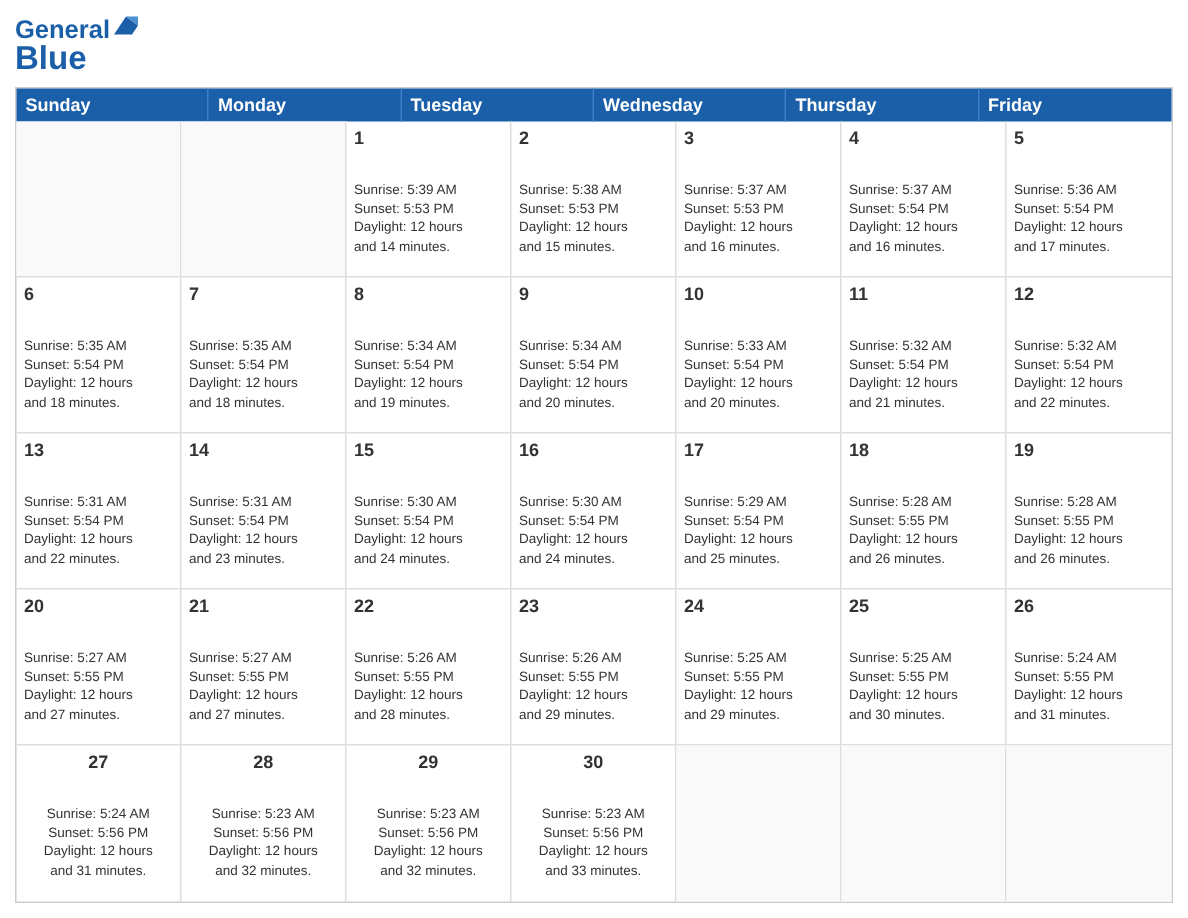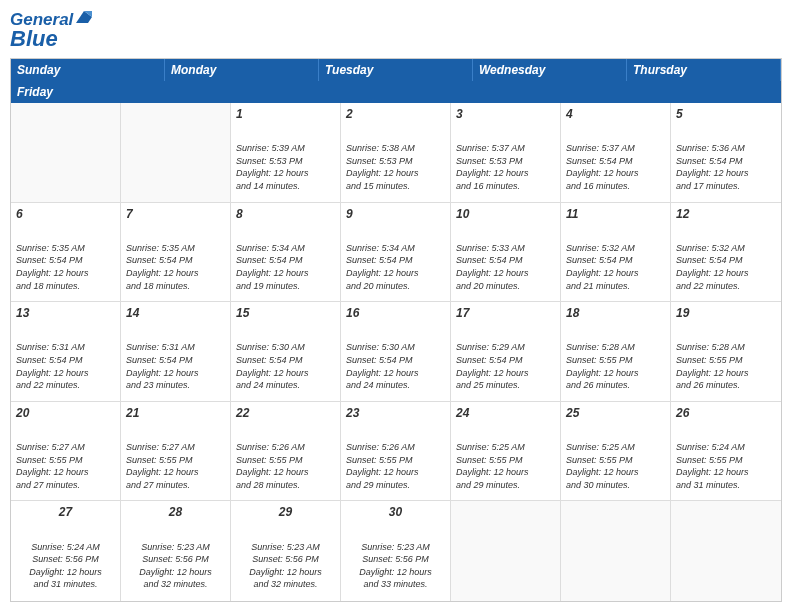--- a/index.html
+++ b/index.html
@@ -9,21 +9,20 @@
       font-family: Arial, sans-serif;
       background: #fff;
       overflow: hidden;
     }
     .page {
       width: 792px;
       height: 612px;
       padding: 10px;
       display: flex;
       flex-direction: column;
-      font-style: italic;
     }
     .header {
       display: flex;
       justify-content: space-between;
       align-items: flex-start;
       margin-bottom: 6px;
     }
     .logo {
       display: flex;
       align-items: center;
@@ -41,21 +40,21 @@
       color: #333;
     }
     .calendar {
       flex: 1;
       border: 1px solid #ccc;
       display: flex;
       flex-direction: column;
     }
     .cal-header {
       display: grid;
-      grid-template-columns: repeat(5, 1fr);
+      grid-template-columns: repeat(6, 1fr);
       background: #1a5fa8;
     }
     .cal-header-cell {
       color: #fff;
       font-size: 12px;
       font-weight: bold;
       padding: 4px 6px;
       border-right: 1px solid #3a7fc8;
     }
     .cal-header-cell:last-child { border-right: none; }

